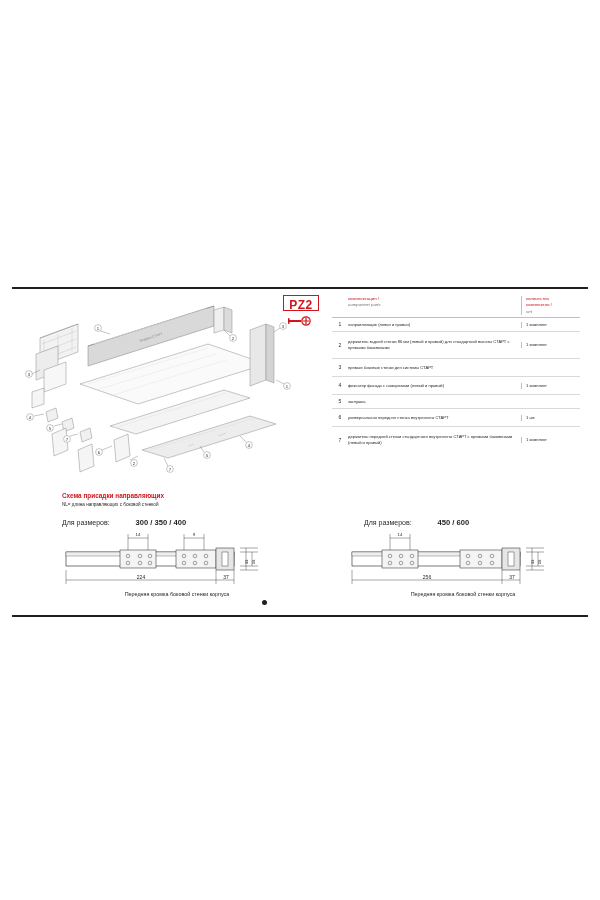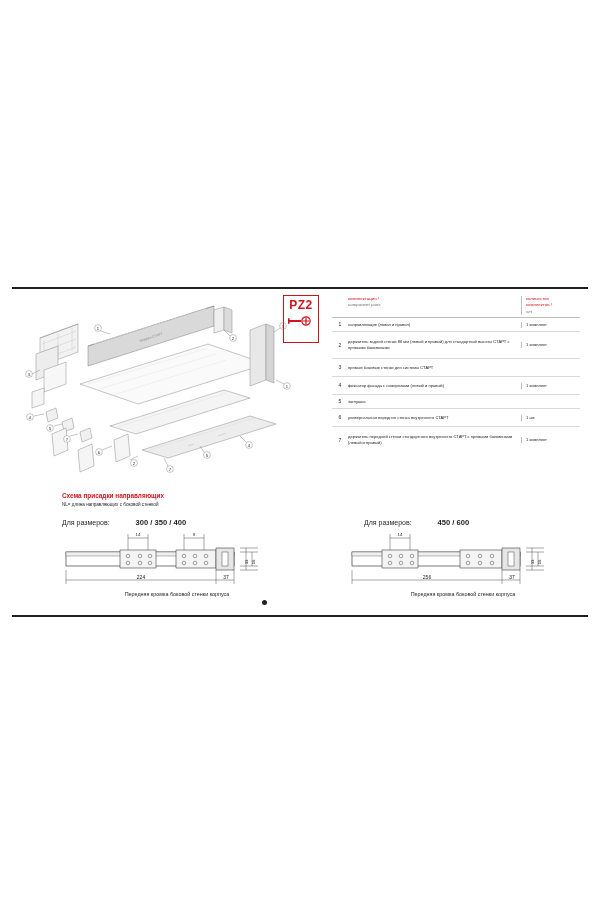--- a/index.html
+++ b/index.html
@@ -19,21 +19,21 @@
     border-bottom:2px solid #231f20;
     box-sizing:border-box;
   }
   
   .drawing{
     position:absolute;left:18px;top:300px;width:280px;height:170px;
   }
   .drawing svg{display:block;}
   
   .pz2{
-    position:absolute;left:283px;top:295px;width:36px;height:48px;
+    position:absolute;left:283px;top:295px;width:36px;height:16px;
     border:1px solid #d0141b;
     box-sizing:border-box;
   }
   .pz2 .label{
     font-size:12px;font-weight:bold;color:#d0141b;
     text-align:center;line-height:18px;letter-spacing:0.5px;
   }
   .pz2 .bitrow{
     height:14px;display:flex;align-items:center;justify-content:center;
   }

